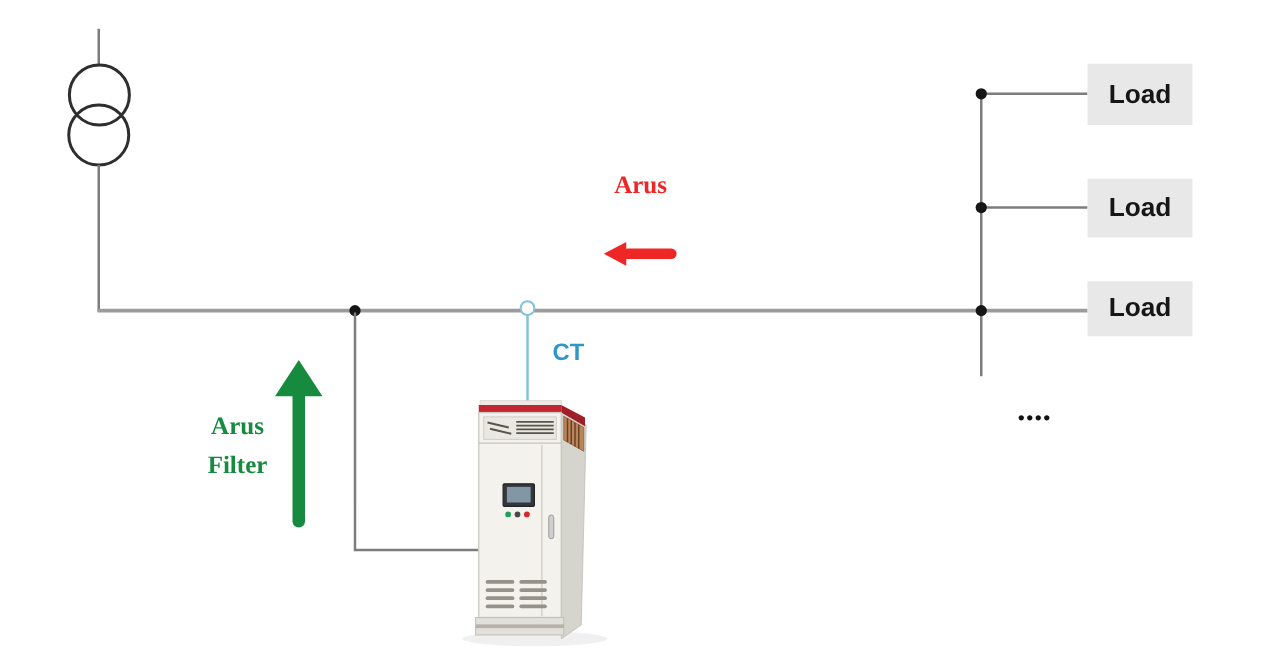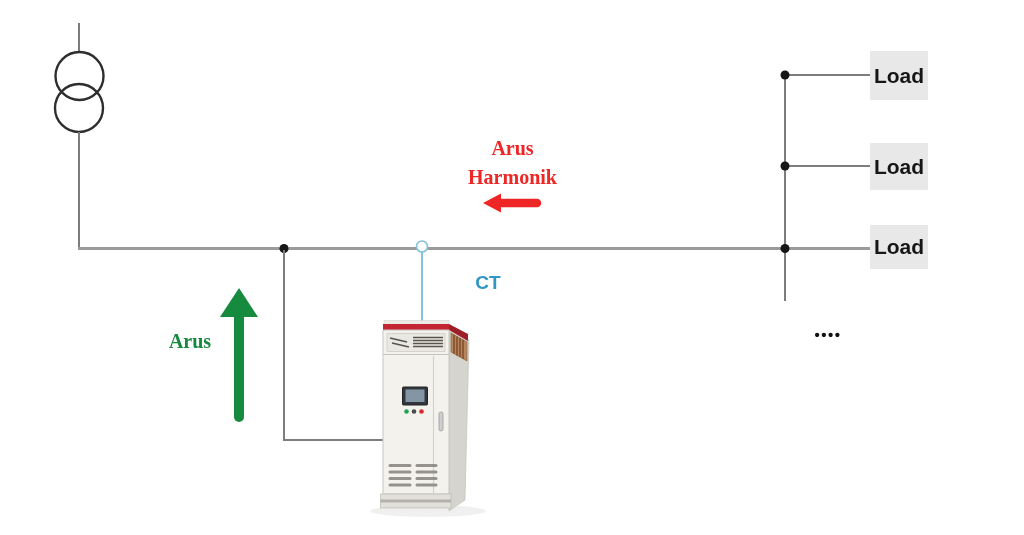--- a/index.html
+++ b/index.html
@@ -29,24 +29,24 @@
   .g-shaft{stroke:var(--filter-green);stroke-width:10;stroke-linecap:round;}
   .g-head{fill:var(--filter-green);}
   .r-shaft{stroke:var(--harmonic-red);stroke-width:8.5;stroke-linecap:round;}
   .r-head{fill:var(--harmonic-red);}
 
   
   .label{position:absolute;font-weight:700;text-align:center;}
   .label span{display:block;font-family:Liberation Serif, serif;}
   .harmonik-label{left:430px;top:134px;width:165px;font-size:20px;line-height:29px;color:var(--harmonic-red);}
   .filter-label{left:130px;top:326px;width:120px;font-size:20px;line-height:31px;color:var(--filter-green);}
-  .ct-label{left:468px;top:272px;width:40px;font-size:19px;color:var(--ct-text);text-align:center;}
+  .ct-label{left:442px;top:272px;width:40px;font-size:19px;color:var(--ct-text);text-align:left;}
   .more-dots{left:808px;top:326px;width:40px;font-size:15px;letter-spacing:1.5px;color:#111;}
 
-  .load-box{position:absolute;left:870px;width:58px;height:47px;background:var(--load-bg);
+  .load-box{position:absolute;left:870px;width:84px;height:47px;background:var(--load-bg);
     display:flex;align-items:center;justify-content:center;
     font-size:21px;font-weight:700;color:var(--text-dark);}
   .load-1{top:51px;height:49px;}
   .load-2{top:143px;}
   .load-3{top:225px;height:44px;}
 </style>
 </head>
 <body>
 
 <div class="stage">
@@ -138,25 +138,25 @@
         <rect x="415.5" y="483.5" width="22" height="3" rx="1.5"></rect>
       </g>
 
       <rect x="380.5" y="494" width="70.5" height="14" fill="#e2e0da" stroke="#c1bfb7" stroke-width="0.8"></rect>
       <rect x="380.5" y="499.5" width="70.5" height="3" fill="#b4b2aa"></rect>
     </g>
   </svg>
 
   <div class="label harmonik-label">
     <span>Arus</span>
-    <span>Harmonik</span>
   </div>
 
   <div class="label filter-label">
     <span>Arus</span>
+    <span>Filter</span>
   </div>
 
   <div class="label ct-label">CT</div>
 
   <div class="load-box load-1">
     <span>Load</span>
   </div>
   <div class="load-box load-2">
     <span>Load</span>
   </div>

